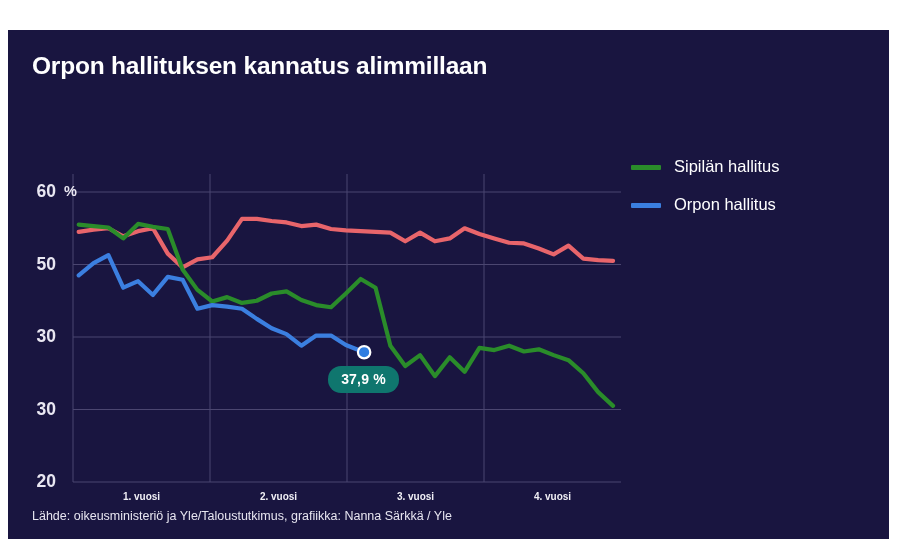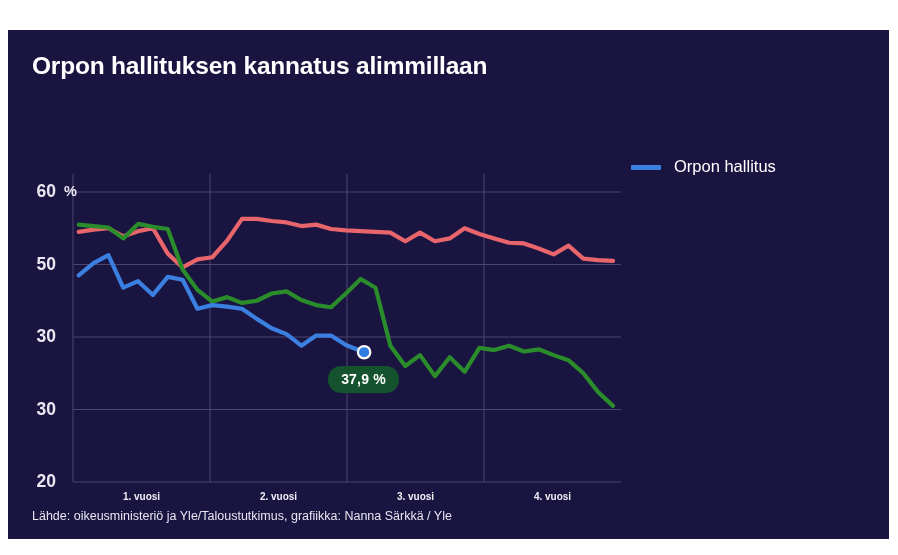--- a/index.html
+++ b/index.html
@@ -105,21 +105,21 @@
   }
   .legend-label {
     font-size: 16.5px;
     font-weight: normal;
     color: #ffffff;
     line-height: 1.28;
     max-width: 190px;
   }
   .callout {
     position: absolute;
-    background: #14532d;
+    background: #0f766e;
     color: #ffffff;
     font-size: 14px;
     font-weight: bold;
     border-radius: 13px;
     padding: 5px 13px 6px 13px;
     white-space: nowrap;
     letter-spacing: 0.2px;
   }
   .footer {
     position: absolute;
@@ -166,20 +166,24 @@
           <div class="xtick" style="width: 120px; left: 73.5px; top: 361px;">1. vuosi</div>
           <div class="xtick" style="width: 120px; left: 210.5px; top: 361px;">2. vuosi</div>
           <div class="xtick" style="width: 120px; left: 347.5px; top: 361px;">3. vuosi</div>
           <div class="xtick" style="width: 120px; left: 484.5px; top: 361px;">4. vuosi</div>
         </div>
       <div class="callout" id="callout" style="left: 320.125px; top: 236.225px;">37,9 %</div>
     </div>
 
     <div class="legend">
       <div class="legend-row">
+        <span class="legend-swatch" style="background: rgb(42, 140, 42);"></span>
+        <span class="legend-label">Sipilän hallitus</span>
+      </div>
+      <div class="legend-row">
         <span class="legend-swatch" style="background: rgb(59, 127, 224);"></span>
         <span class="legend-label">Orpon hallitus</span>
       </div>
     </div>
 
     <div class="footer">Lähde: oikeusministeriö ja Yle/Taloustutkimus, grafiikka: Nanna Särkkä / Yle</div>
   </div>
 </div>
 
 </body></html>

